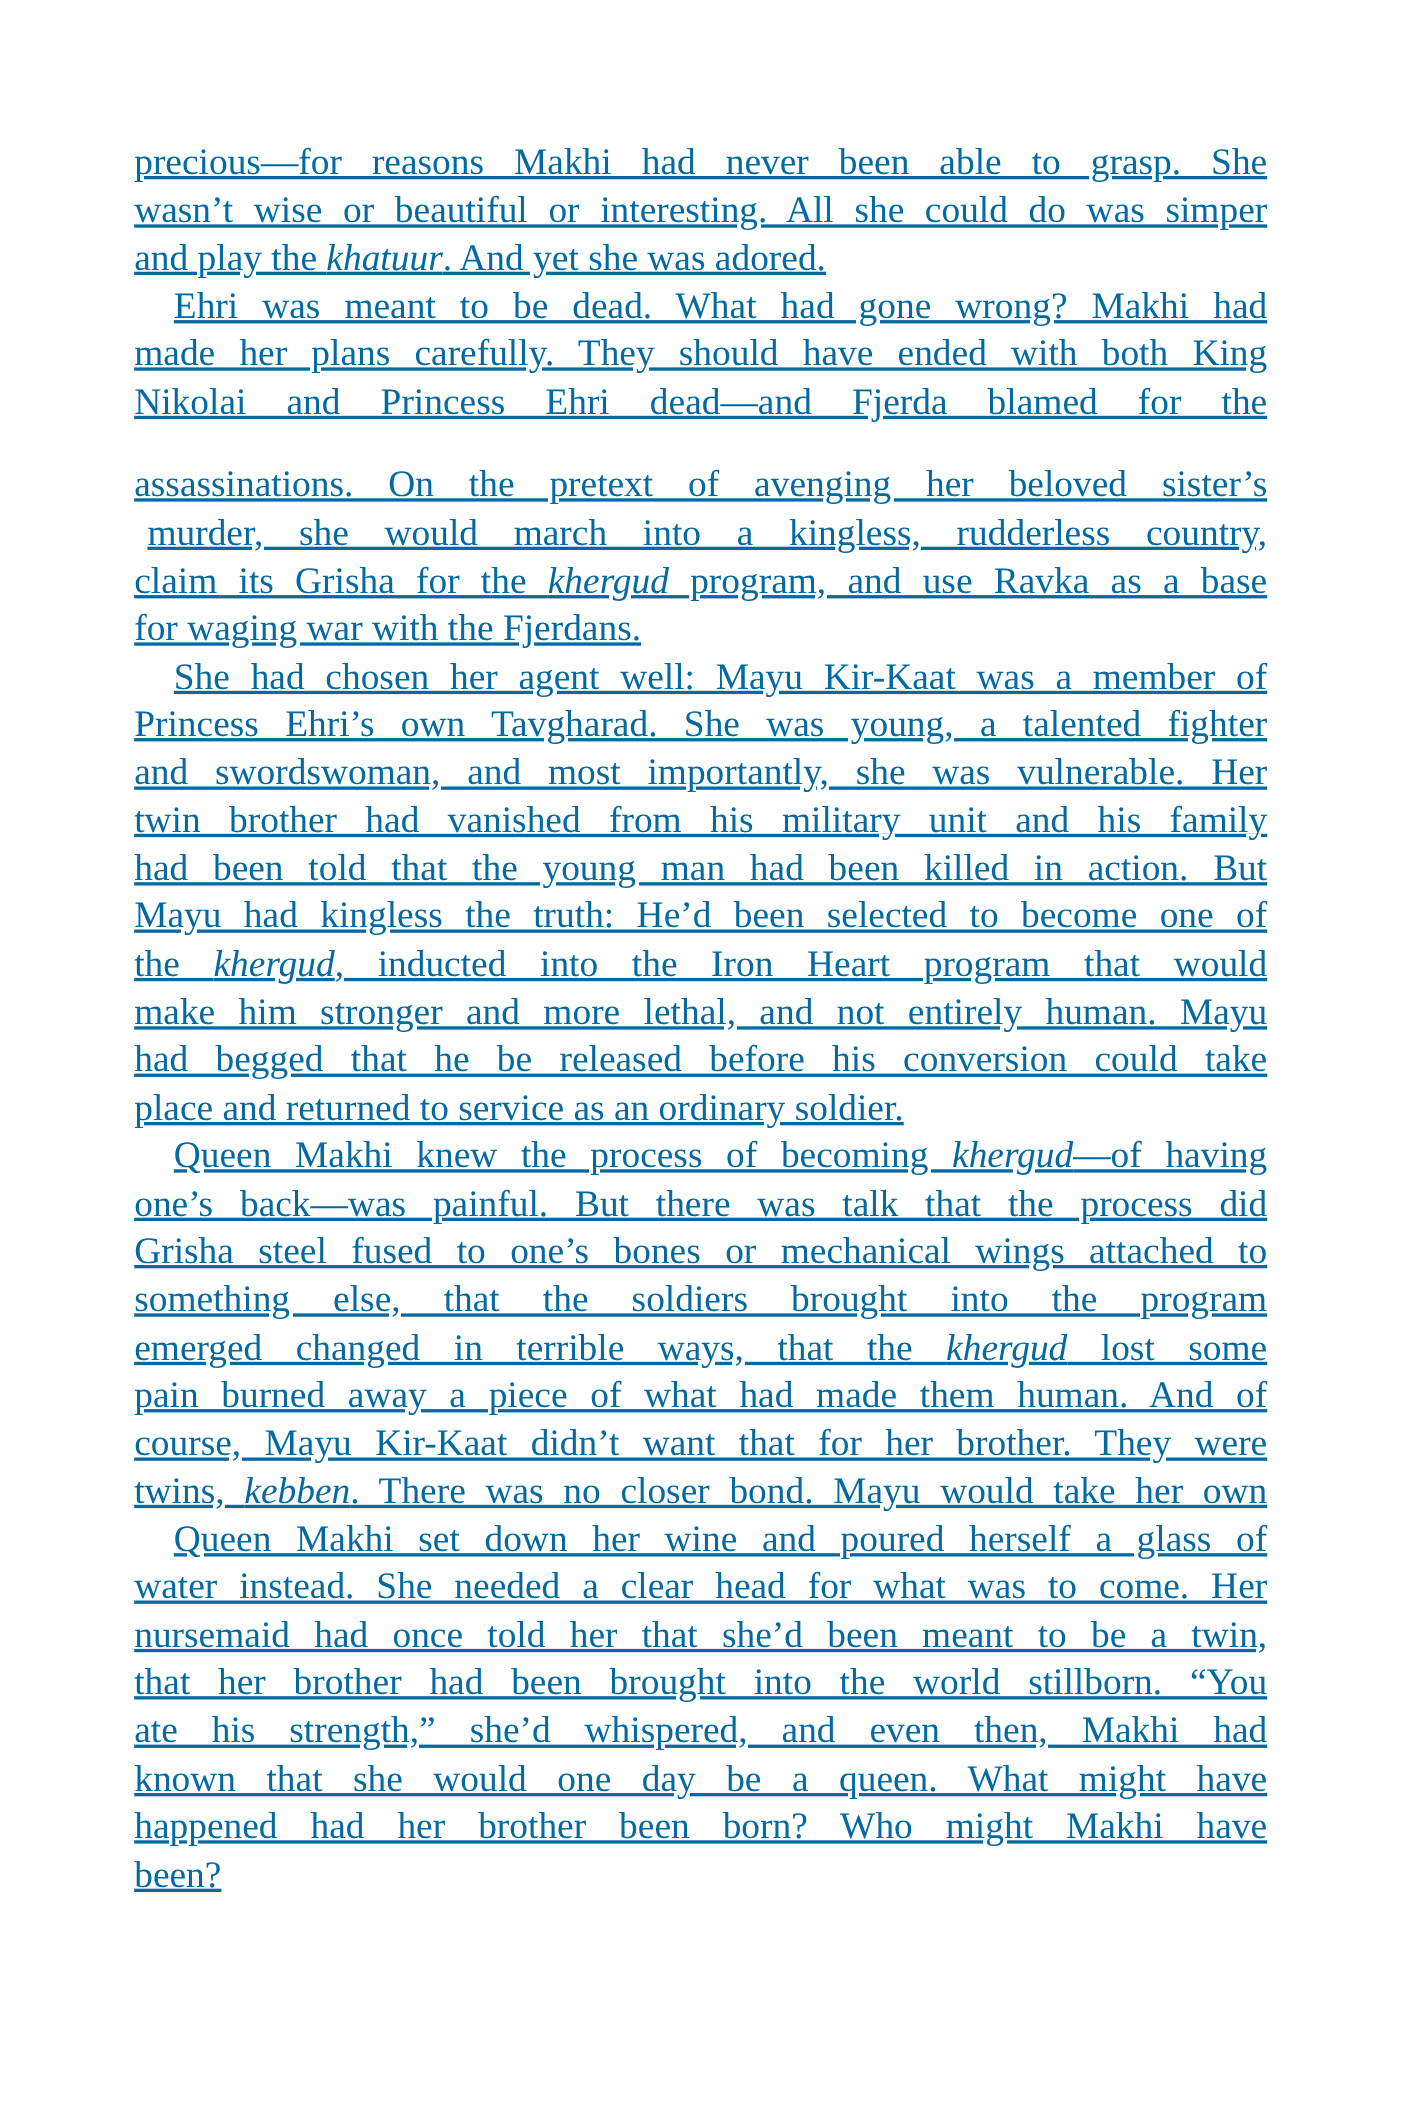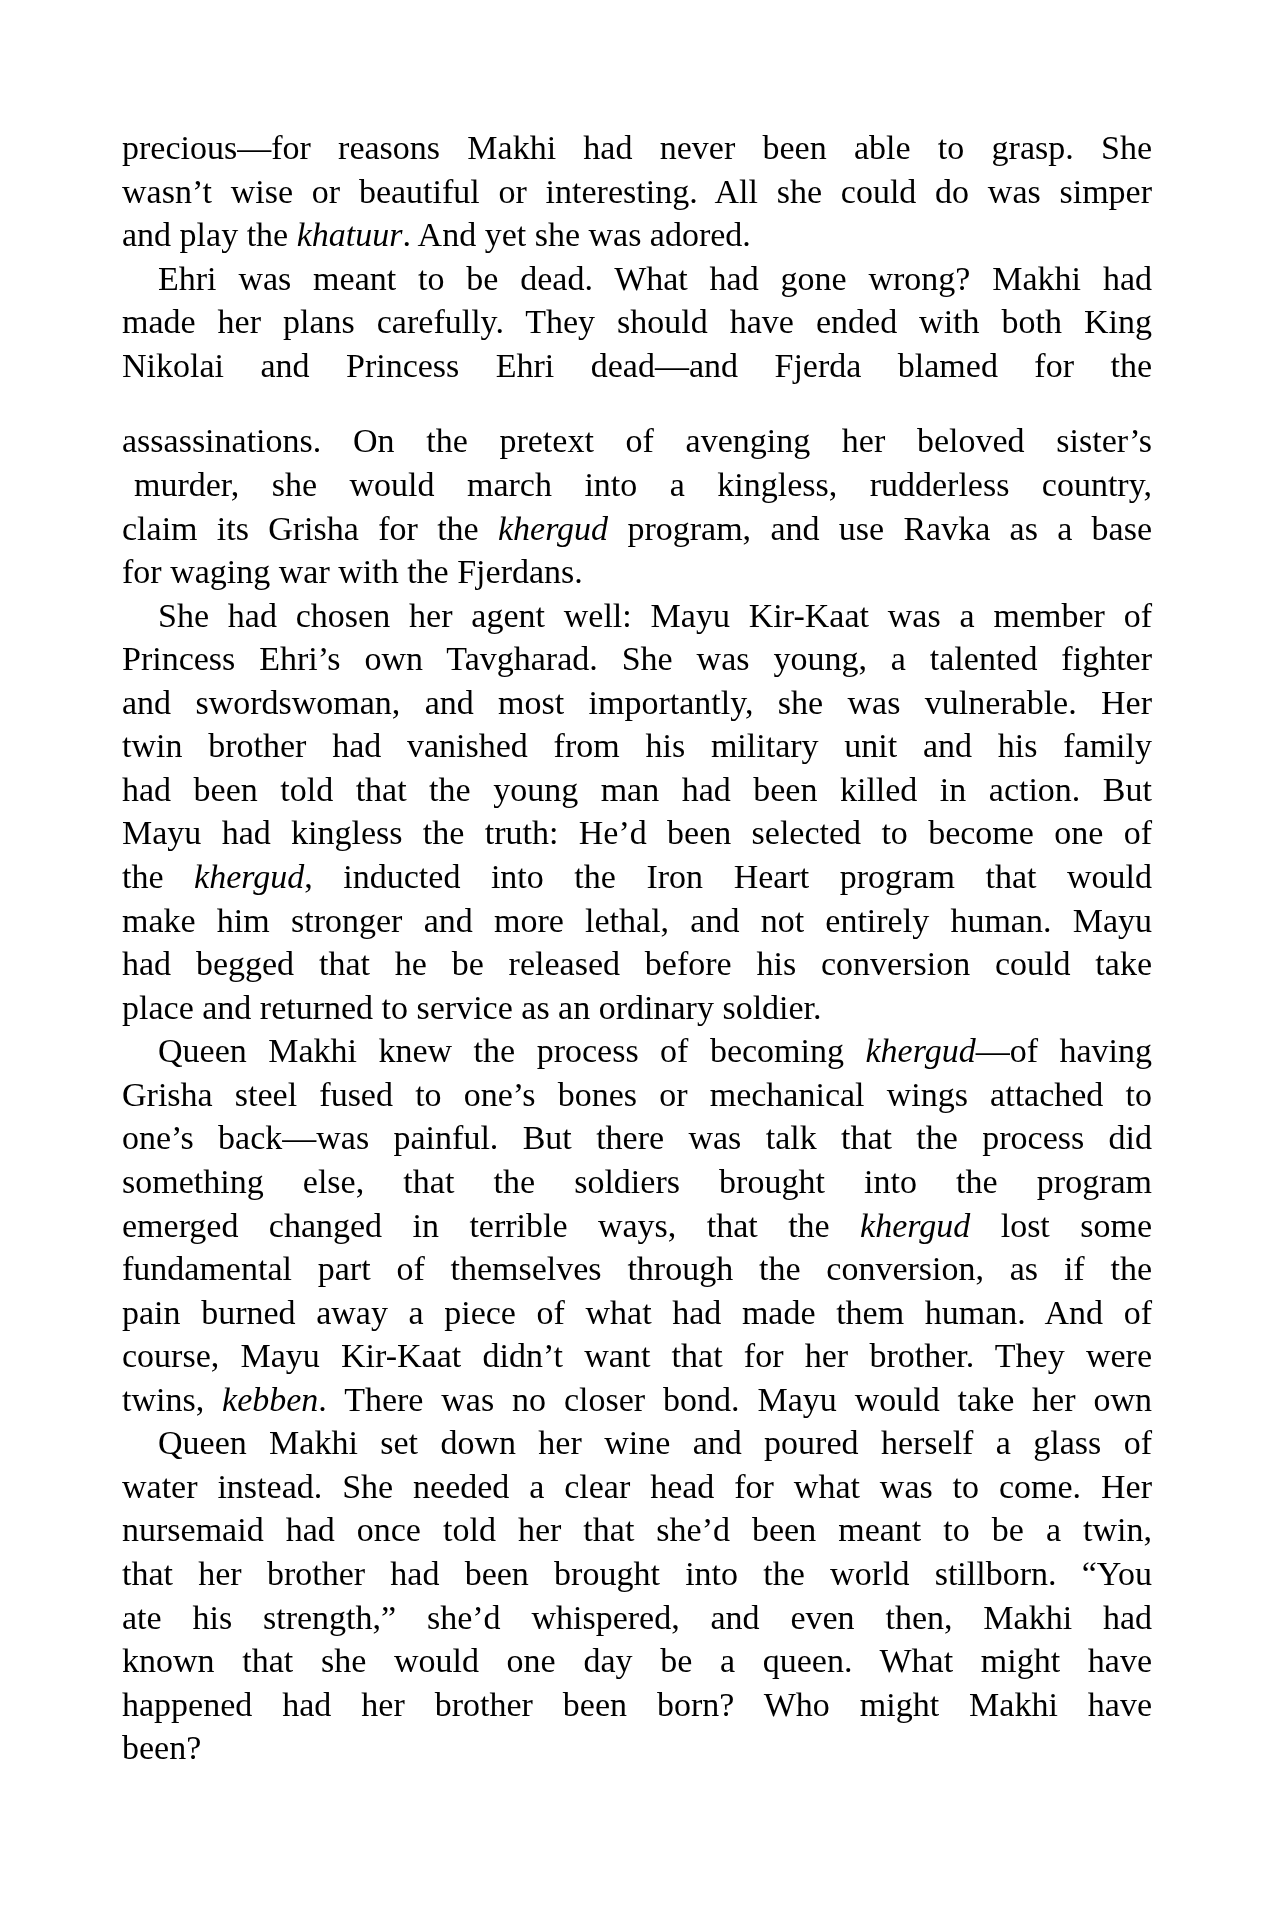--- a/index.html
+++ b/index.html
@@ -6,21 +6,22 @@
   body { width: 1280px; height: 1920px; position: relative; overflow: hidden; }
   .page { position: absolute; left: 0; top: 0; width: 1280px; height: 1920px; background: #ffffff; }
   .text-block {
     position: absolute;
     left: 122px;
     top: 126px;
     width: 1030px;
     font-family: "Liberation Serif", "DejaVu Serif", serif;
     font-size: 34px;
     line-height: 43.57px;
-    color: #000000;
+    color: #0369a1;
+    text-decoration: underline;
   }
   .line {
     display: block;
     height: 43.57px;
     white-space: nowrap;
     text-align: justify;
     text-align-last: justify;
     overflow: visible;
   }
   .line.last { text-align-last: left; }
@@ -61,25 +62,24 @@
         <span class="line" style="word-spacing: 0px;"><span>twin brother had vanished from his military unit and his family</span></span>
         <span class="line" style="word-spacing: 0px;"><span>had been told that the young man had been killed in action. But</span></span>
         <span class="line" style="word-spacing: 0px;"><span>Mayu had kingless the truth: He’d been selected to become one of</span></span>
         <span class="line" style="word-spacing: 0.00173611px;"><span>the </span><em>khergud</em><span>, inducted into the Iron Heart program that would</span></span>
         <span class="line" style="word-spacing: 0px;"><span>make him stronger and more lethal, and not entirely human. Mayu</span></span>
         <span class="line" style="word-spacing: 0px;"><span>had begged that he be released before his conversion could take</span></span>
         <span class="line last"><span>place and returned to service as an ordinary soldier.</span></span>
       </div>
       <div>
         <span class="line indent" style="word-spacing: 0px;"><span>Queen Makhi knew the process of becoming </span><em>khergud</em><span>—of having</span></span>
+        <span class="line" style="word-spacing: 0px;"><span>one’s back—was painful. But there was talk that the process did</span></span>
         <span class="line" style="word-spacing: 0px;"><span>Grisha steel fused to one’s bones or mechanical wings attached to</span></span>
-        <span class="line" style="word-spacing: 0px;"><span>one’s back—was painful. But there was talk that the process did</span></span>
         <span class="line" style="word-spacing: 0px;"><span>something else, that the soldiers brought into the program</span></span>
         <span class="line" style="word-spacing: 0px;"><span>emerged changed in terrible ways, that the </span><em>khergud</em><span> lost some</span></span>
-        <span class="line" style="word-spacing: 0px;"><span>fundamental part of themselves through the conversion, as if the</span></span>
         <span class="line" style="word-spacing: 0px;"><span>pain burned away a piece of what had made them human. And of</span></span>
         <span class="line" style="word-spacing: 0px;"><span>course, Mayu Kir-Kaat didn’t want that for her brother. They were</span></span>
         <span class="line" style="word-spacing: 0.00142045px;"><span>twins, </span><em>kebben</em><span>. There was no closer bond. Mayu would take her own</span></span>
       </div>
       <div>
         <span class="line indent" style="word-spacing: 0px;"><span>Queen Makhi set down her wine and poured herself a glass of</span></span>
         <span class="line" style="word-spacing: 0px;"><span>water instead. She needed a clear head for what was to come. Her</span></span>
         <span class="line" style="word-spacing: 0px;"><span>nursemaid had once told her that she’d been meant to be a twin,</span></span>
         <span class="line" style="word-spacing: 0px;"><span>that her brother had been brought into the world stillborn. “You</span></span>
         <span class="line" style="word-spacing: 0px;"><span>ate his strength,” she’d whispered, and even then, Makhi had</span></span>

